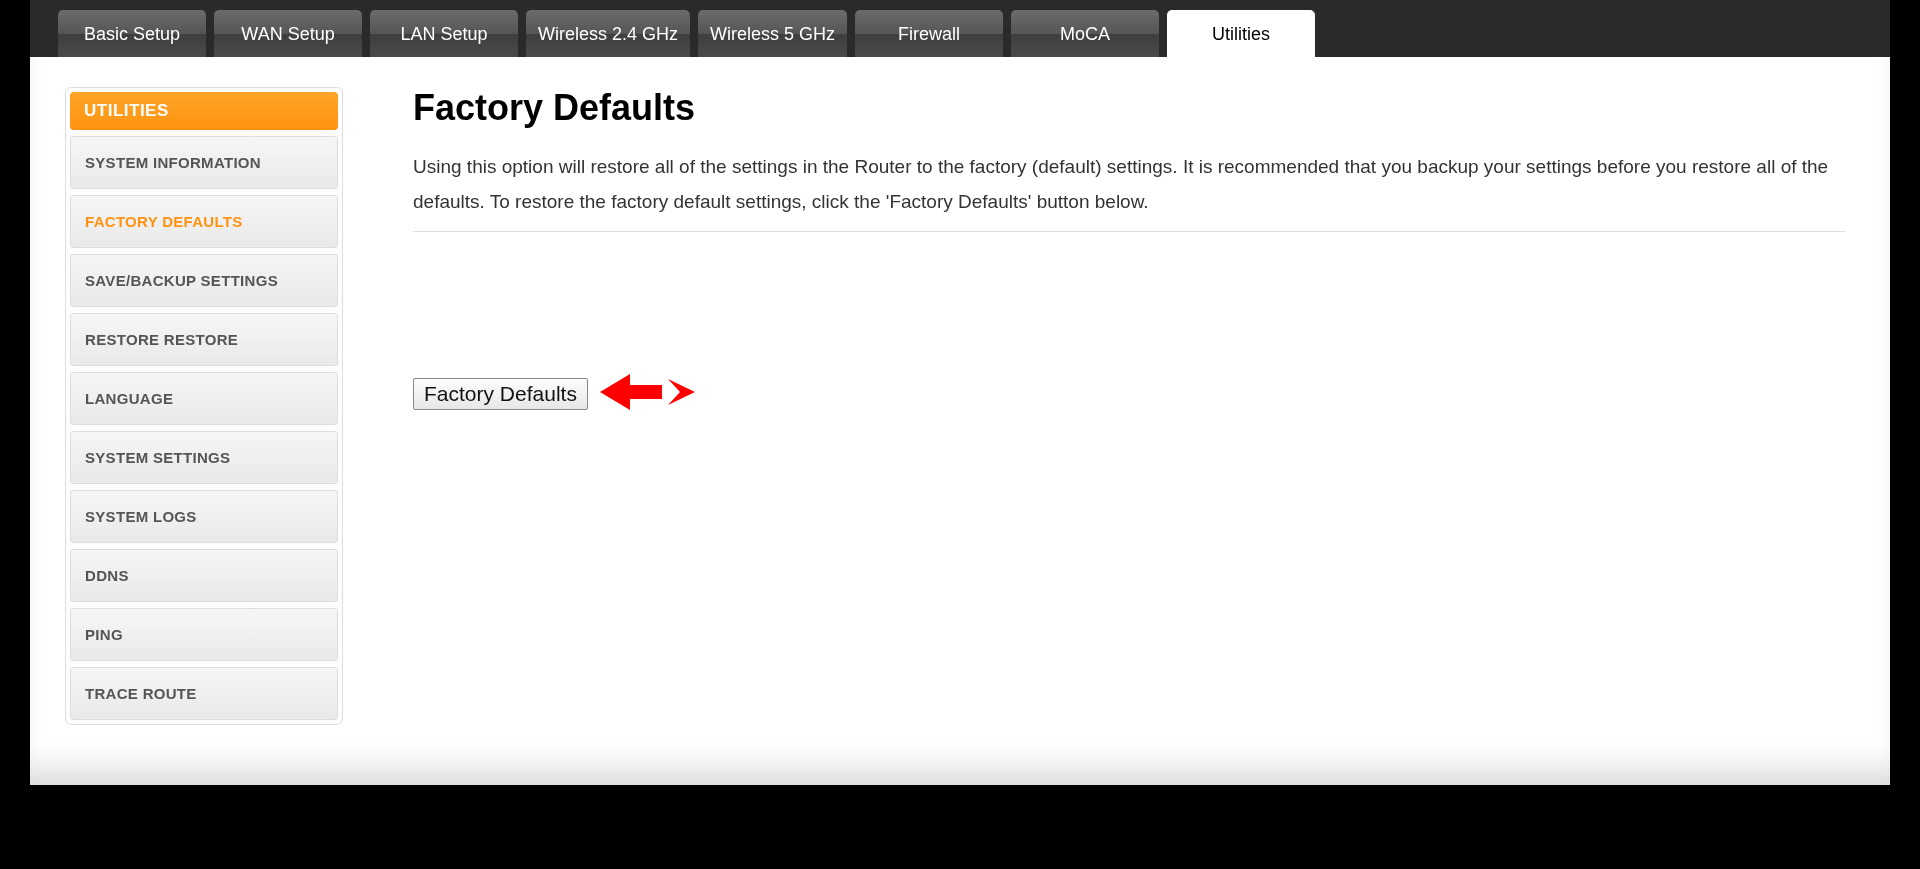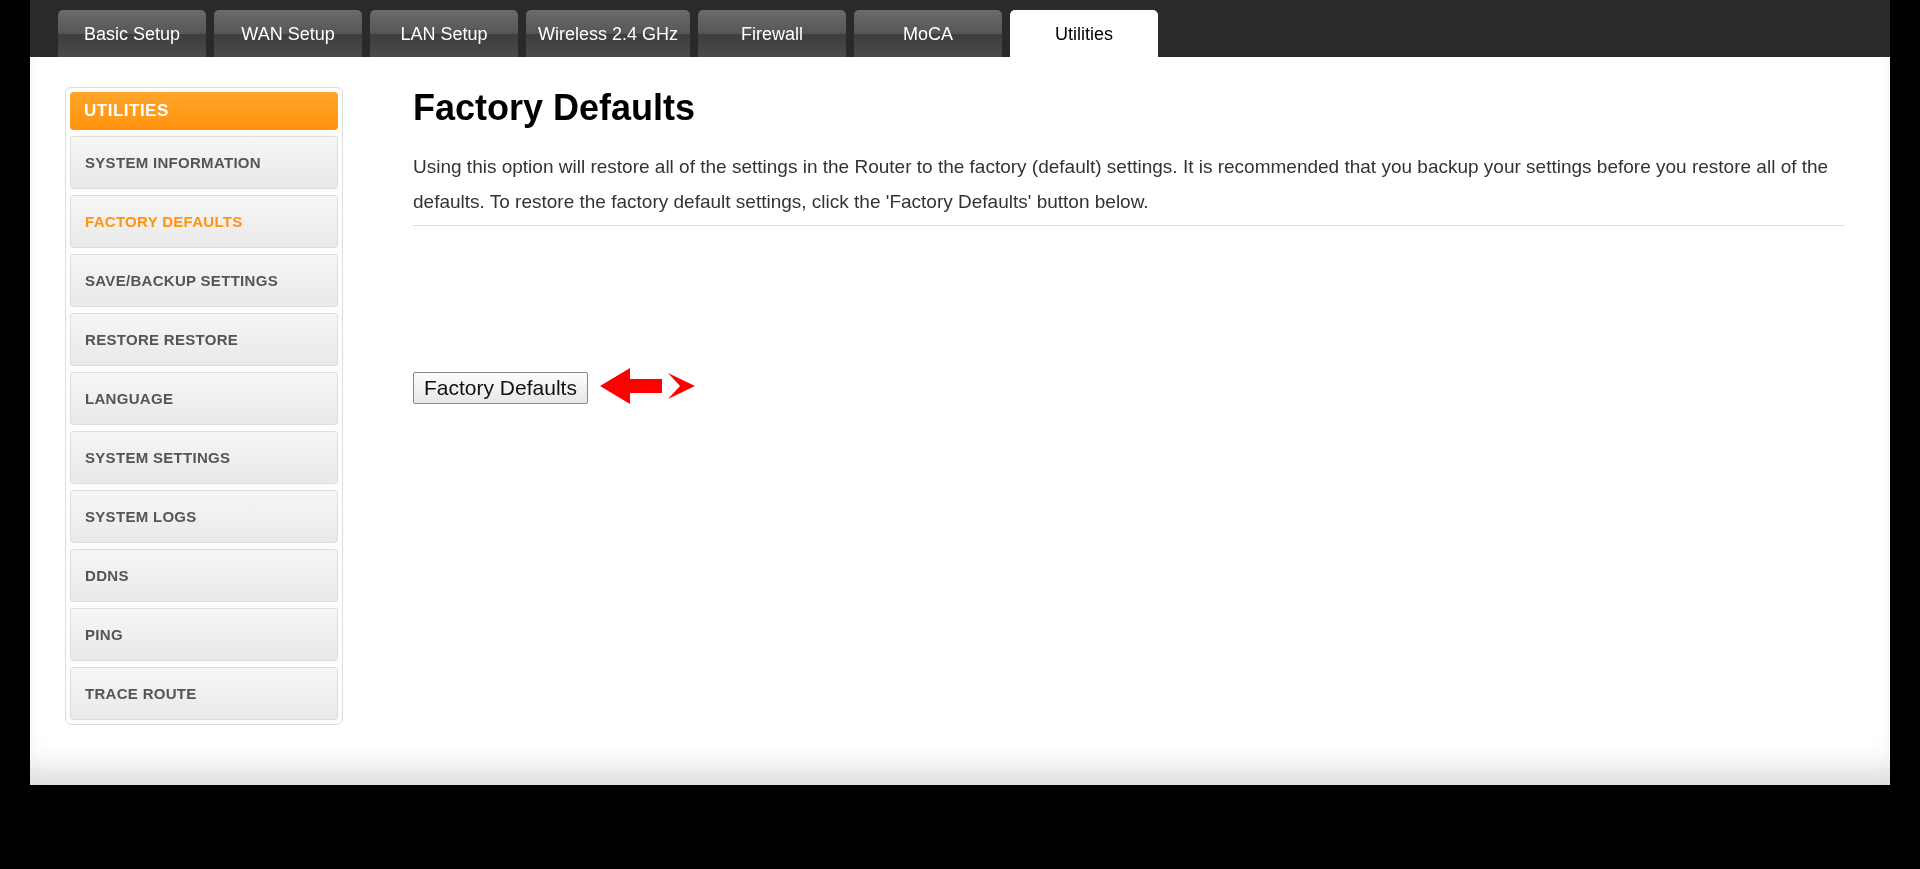--- a/index.html
+++ b/index.html
@@ -101,21 +101,21 @@
   .page-title {
     font-size: 36px;
     font-weight: bold;
     color: #000;
     margin-bottom: 20px;
   }
   .page-desc {
     font-size: 19px;
     color: #333;
     line-height: 1.85;
-    padding-bottom: 6px;
+    padding-bottom: 12px;
     border-bottom: 1px solid #e0e0e0;
   }
   .button-row {
     margin-top: 140px;
     display: flex;
     align-items: center;
   }
   .factory-btn {
     font-size: 21px;
     padding: 3px 10px;
@@ -136,20 +136,21 @@
 </head>
 <body>
 
 <div class="outer-frame">
 
   <div class="tab-band">
     <div class="top-tab">Basic Setup</div>
     <div class="top-tab">WAN Setup</div>
     <div class="top-tab">LAN Setup</div>
     <div class="top-tab">Wireless 2.4 GHz</div>
+    <div class="top-tab">Wireless 5 GHz</div>
     <div class="top-tab">Firewall</div>
     <div class="top-tab">MoCA</div>
     <div class="top-tab active">Utilities</div>
   </div>
 
   <div class="content-panel">
 
     <div class="sidebar">
       <div class="sidebar-header">UTILITIES</div>
       <div class="sidebar-item">SYSTEM INFORMATION</div>

